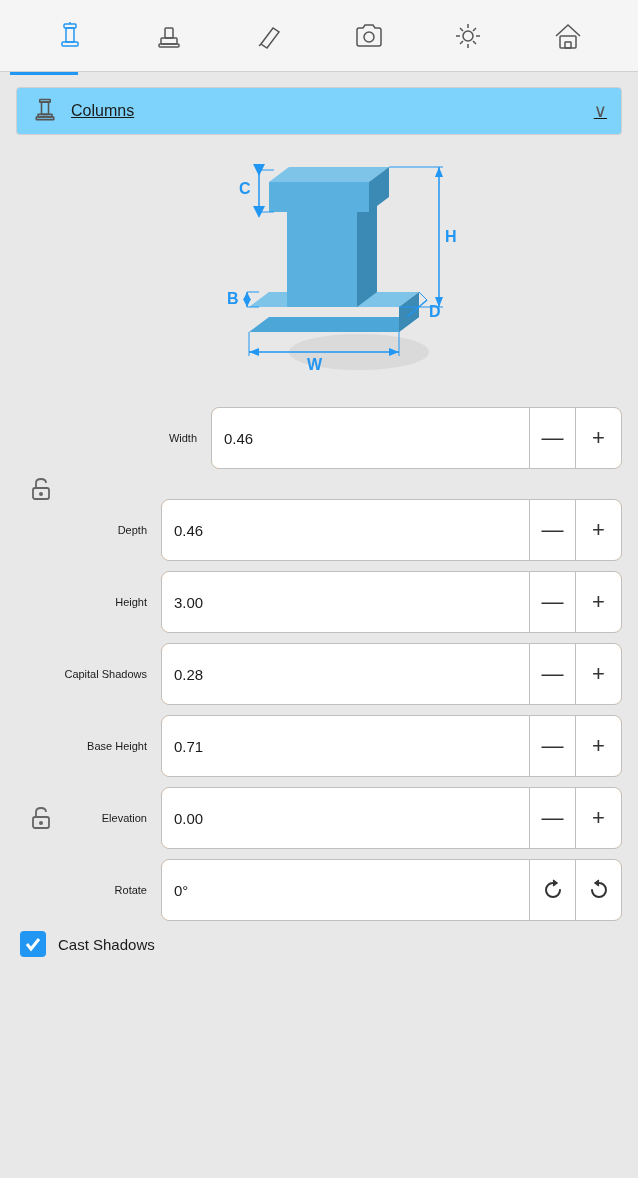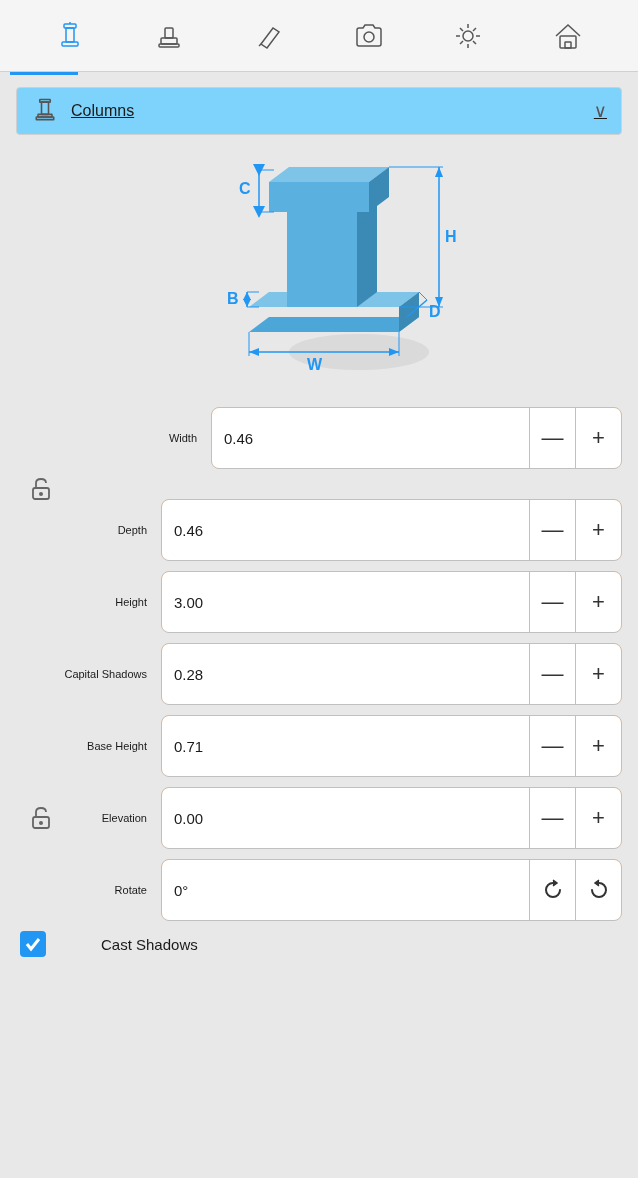--- a/index.html
+++ b/index.html
@@ -433,21 +433,21 @@
       </button>
       <button class="rotate-btn" style="border-left:1px solid #c0c0c0;">
         <svg width="22" height="22" viewBox="0 0 22 22" fill="none" stroke="#333" stroke-width="2">
           <path d="M4 11 A7 7 0 1 0 11 4" stroke-linecap="round"></path>
           <polyline points="11,1 7,4 11,7" fill="#333" stroke="#333" stroke-width="1.5"></polyline>
         </svg>
       </button>
     </div>
   </div>
 
-  <div class="checkbox-row" style="margin-top:8px;gap:43px;">
+  <div class="checkbox-row" style="margin-top:8px;">
     <div class="checkbox-custom">
       <svg viewBox="0 0 16 16">
           <polyline points="2,8 6,13 14,3"></polyline>
         </svg>
     </div>
     <span class="checkbox-label">Cast Shadows</span>
   </div>
 
 </div>
 

